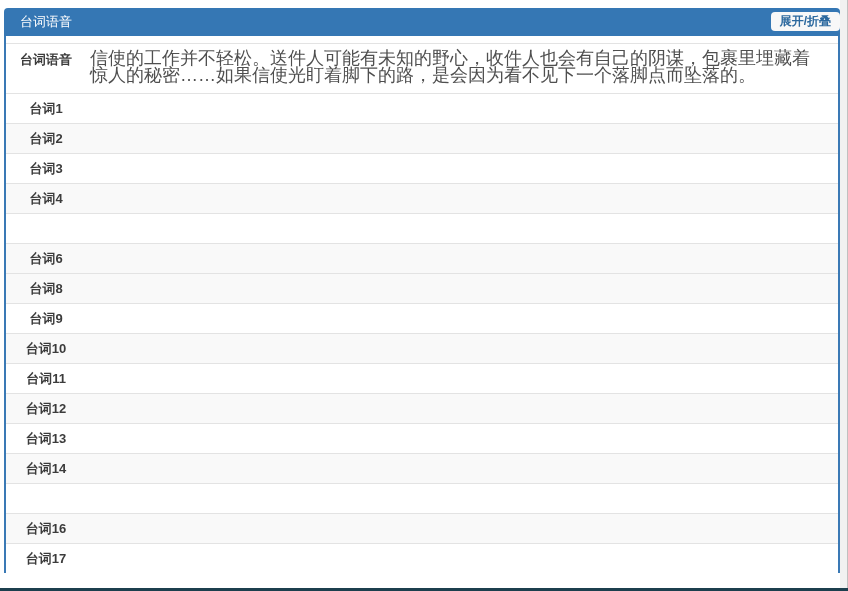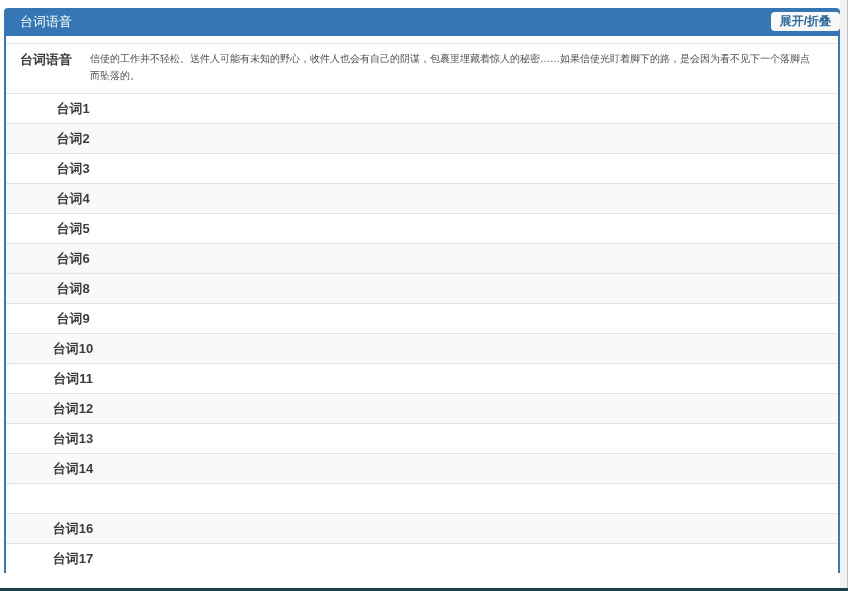--- a/index.html
+++ b/index.html
@@ -48,27 +48,27 @@
   .label-cell {
     flex: 0 0 80px; width: 80px;
     text-align: center;
     font-weight: bold;
     color: var(--label-color, #3c3c3c);
     font-size: 13px;
   }
   .first-row .label-cell { padding-top: 7px; }
   .first-row .text-cell {
     flex: 1;
-    font-size: 10px;
+    font-size: 18px;
     color: var(--text-color, #4f4f4f);
     line-height: 17px;
     padding: 6px 20px 9px 4px;
   }
   .voice-row { height: 29px; }
-  .voice-row .label-cell { line-height: 29px; margin-left: 27px; }
+  .voice-row .label-cell { line-height: 29px; }
   .voice-row .empty-cell { flex: 1; }
   .right-gutter {
     position: absolute; top: 0; right: 0;
     width: 8px; height: 100%;
     background: var(--gutter-bg, #f1f1f1);
     border-right: 1px solid var(--gutter-edge, #bdbdbd);
     box-sizing: border-box;
     z-index: 4;
   }
   .bottom-bar {
@@ -107,21 +107,20 @@
     <div class="label-cell">台词3</div>
     <div class="empty-cell"></div>
   </div>
 
   <div class="row voice-row alt">
     <div class="label-cell">台词4</div>
     <div class="empty-cell"></div>
   </div>
 
   <div class="row voice-row">
-    <div class="label-cell">台词5</div>
     <div class="empty-cell"></div>
   </div>
 
   <div class="row voice-row alt">
     <div class="label-cell">台词6</div>
     <div class="empty-cell"></div>
   </div>
 
 
   <div class="row voice-row alt">

